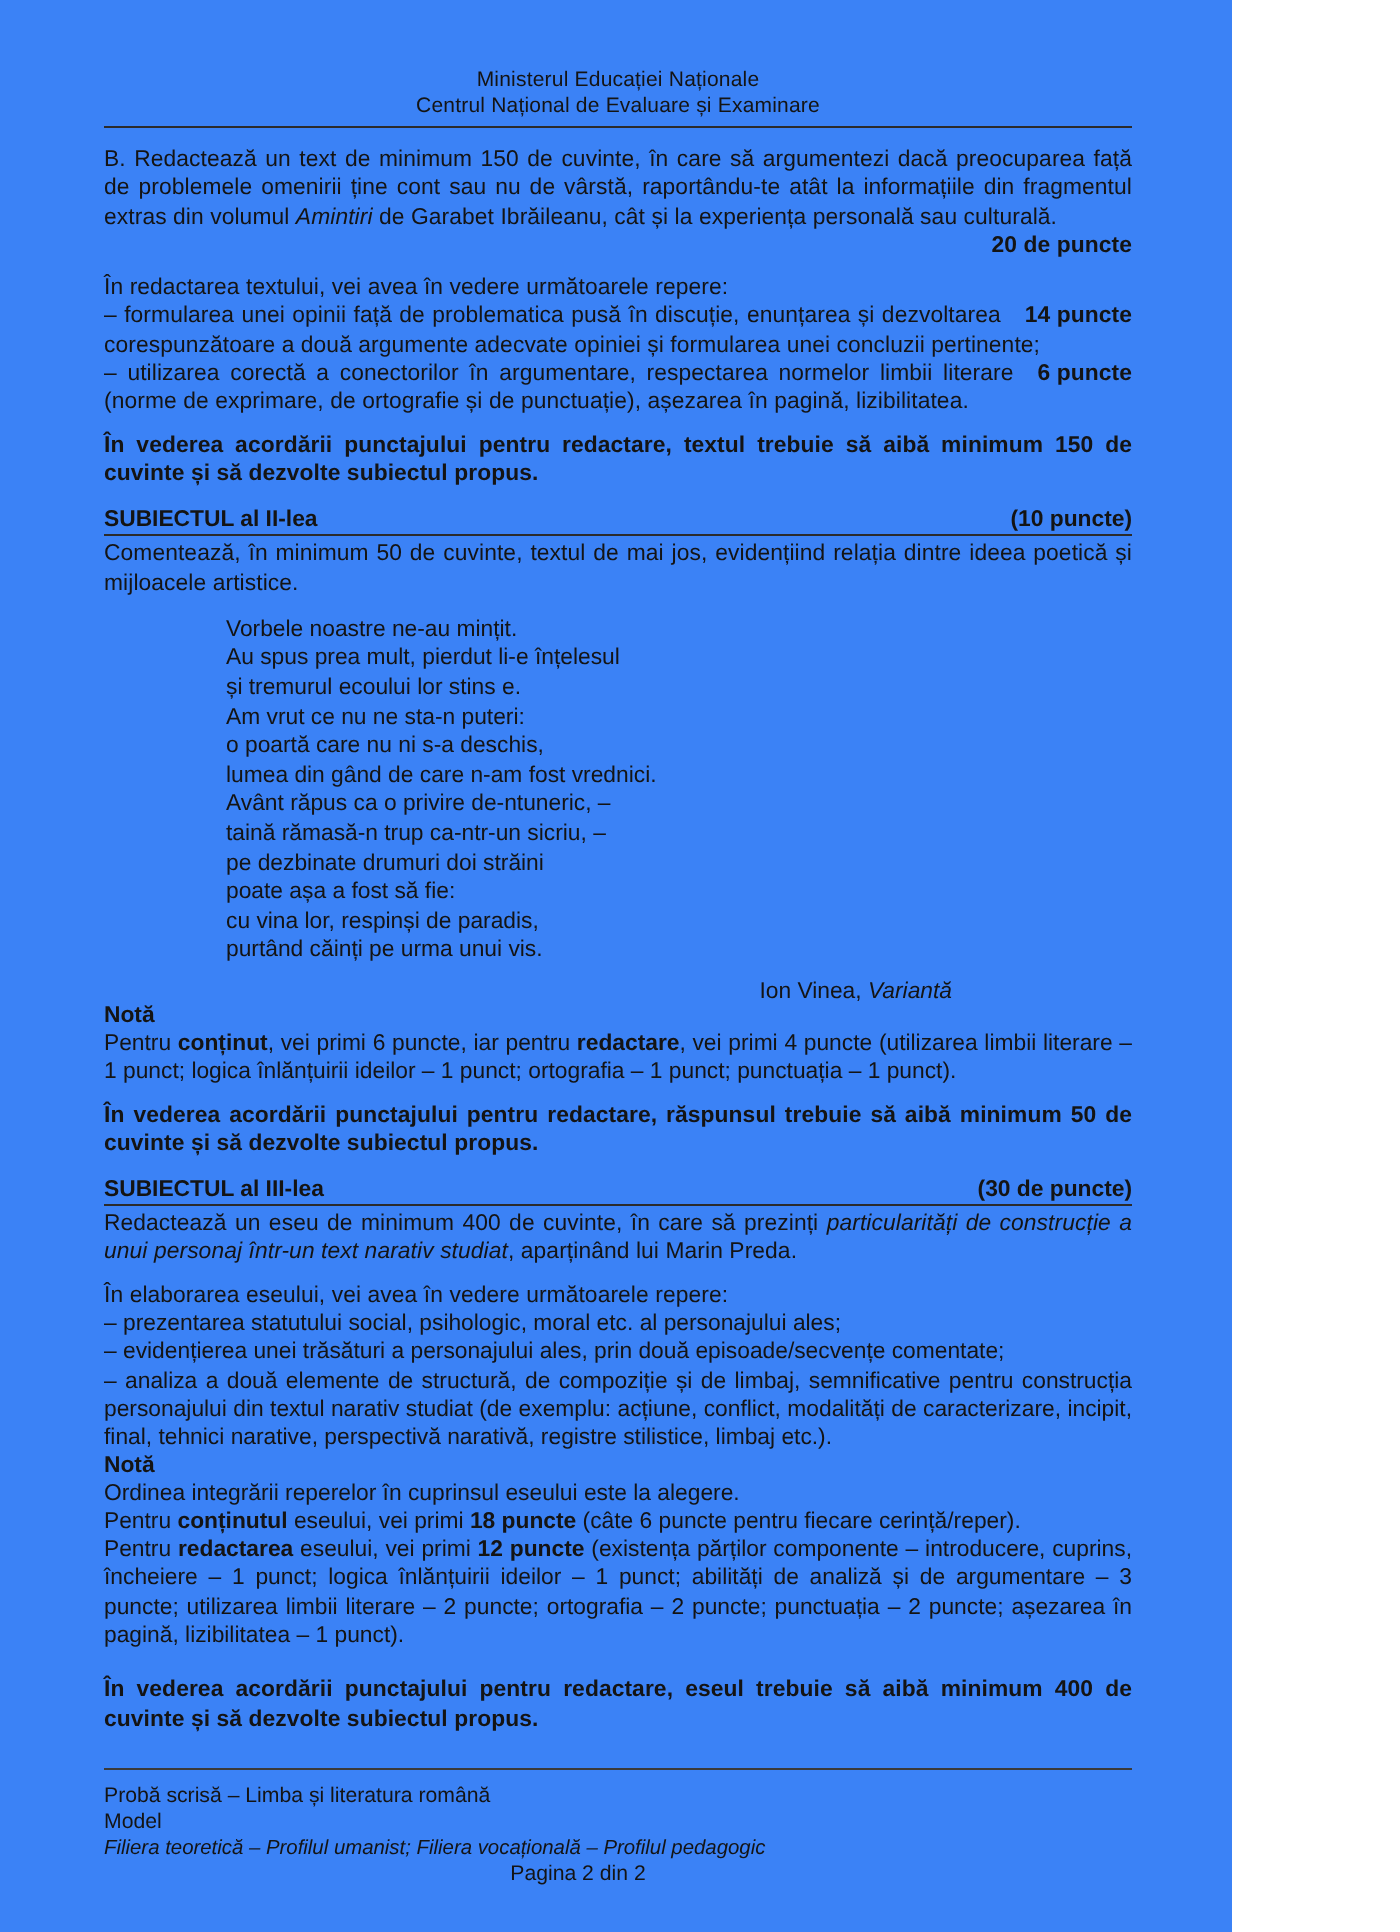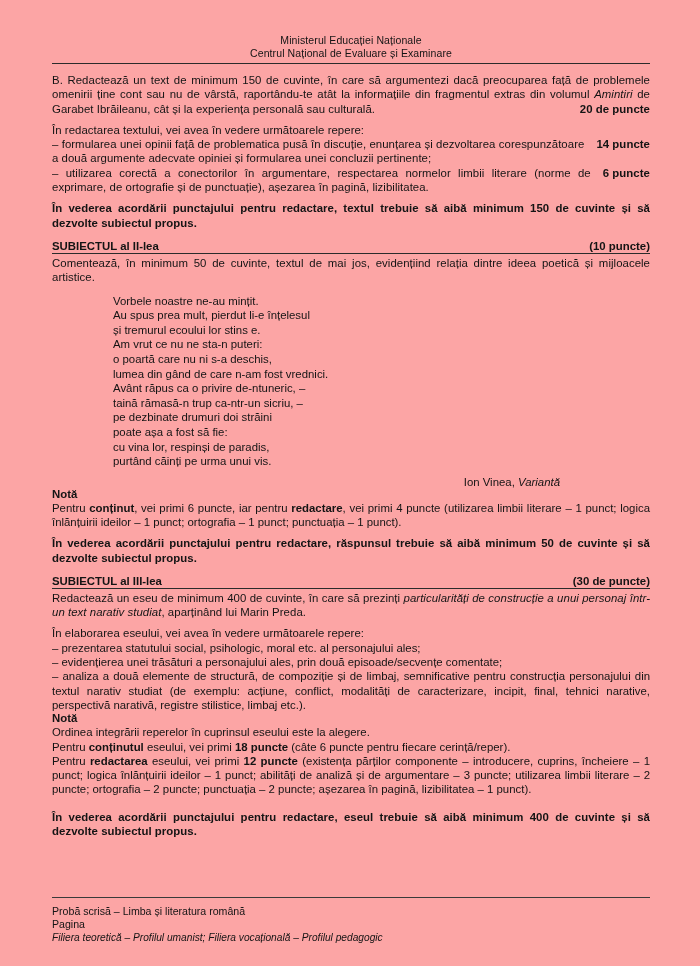--- a/index.html
+++ b/index.html
@@ -10,25 +10,25 @@
   }
   body {
     width: 700px;
     height: 966px;
     font-family: "Liberation Sans", sans-serif;
     color: #141414;
     -webkit-font-smoothing: none;
   }
   .page {
     position: relative;
-    width: 700px;
+    width: 616px;
     height: 966px;
     box-sizing: border-box;
     padding: 34px 50px 0 52px;
-    background: #fca5a5;
+    background: #3b82f6;
   }
 
   
   .doc-header {
     text-align: center;
     font-size: 10.5px;
     line-height: 13px;
     letter-spacing: .1px;
   }
   .header-rule {
@@ -205,18 +205,19 @@
   <div class="list-line"><span>Pentru </span><span class="bold">conținutul</span><span> eseului, vei primi </span><span class="bold">18 puncte</span><span> (câte 6 puncte pentru fiecare cerință/reper).</span></div>
 
   <div class="list-line"><span>Pentru </span><span class="bold">redactarea</span><span> eseului, vei primi </span><span class="bold">12 puncte</span><span> (existența părților componente – introducere, cuprins, încheiere – 1 punct; logica înlănțuirii ideilor – 1 punct; abilități de analiză și de argumentare – 3 puncte; utilizarea limbii literare – 2 puncte; ortografia – 2 puncte; punctuația – 2 puncte; așezarea în pagină, lizibilitatea – 1 punct).</span></div>
 
   <p class="para gap-l bold-all">În vederea acordării punctajului pentru redactare, eseul trebuie să aibă minimum 400 de cuvinte și să dezvolte subiectul propus.</p>
 
   <div class="footer">
     <hr class="footer-rule">
     <div class="footer-row">
       <span>Probă scrisă – Limba și literatura română</span>
-      <span>Pagina</span>
+      <span>Model</span>
     </div>
     <div class="footer-sub">Filiera teoretică – Profilul umanist; Filiera vocațională – Profilul pedagogic</div>
+    <div class="footer-page">Pagina 2 din 2</div>
   </div>
 
 </div>
 
 </body></html>

